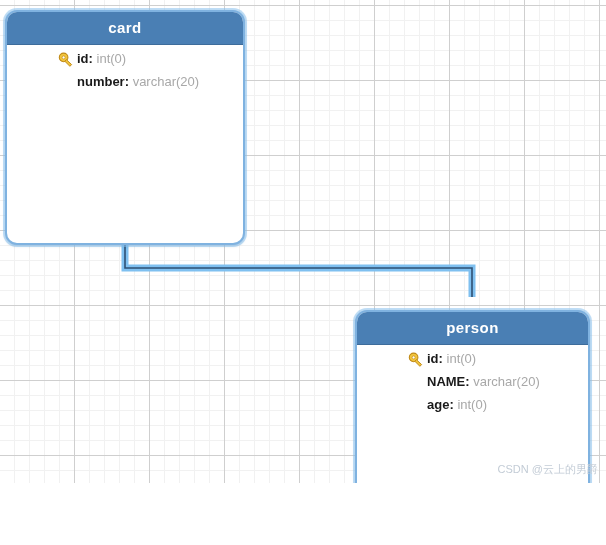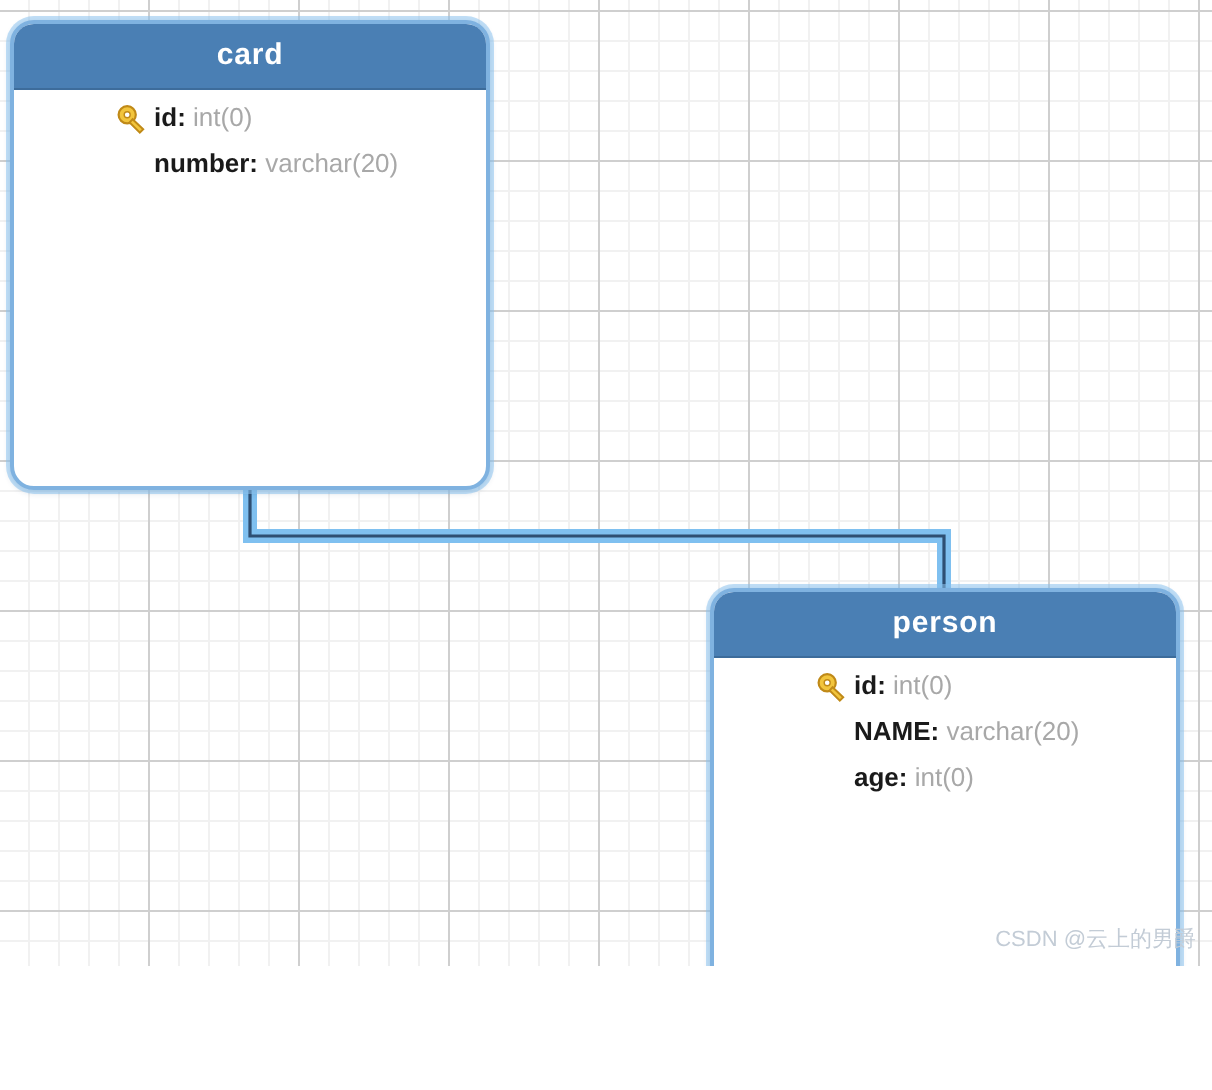--- a/index.html
+++ b/index.html
@@ -155,21 +155,21 @@
         <span class="field-text">
           <span class="field-name">number</span><span class="field-name">:</span>
           <span class="field-type">varchar(20)</span>
         </span>
       </div>
 
 
     </div>
   </div>
 
-  <div class="entity" id="entity-person" style="left: 355px; top: 294px; width: 235px; height: 233px;">
+  <div class="entity" id="entity-person" style="left: 355px; top: 310px; width: 235px; height: 233px;">
     <div class="entity-header">person</div>
     <div class="entity-body">
 
       <div class="field-row">
         <span class="field-icon">
           <svg width="17" height="16" viewBox="0 0 17 16">
             <circle cx="5.6" cy="5.4" r="4.3" fill="#f2c53d" stroke="#c08a18" stroke-width="1.1"></circle>
             <circle cx="5.6" cy="5.4" r="1.5" fill="#ffffff" stroke="#c08a18" stroke-width="0.7"></circle>
             <path d="M8.3 7.6 L13.6 12.6 L11.9 14.3 L6.8 9.2 Z" fill="#f2c53d" stroke="#c08a18" stroke-width="1"></path>
           </svg>

